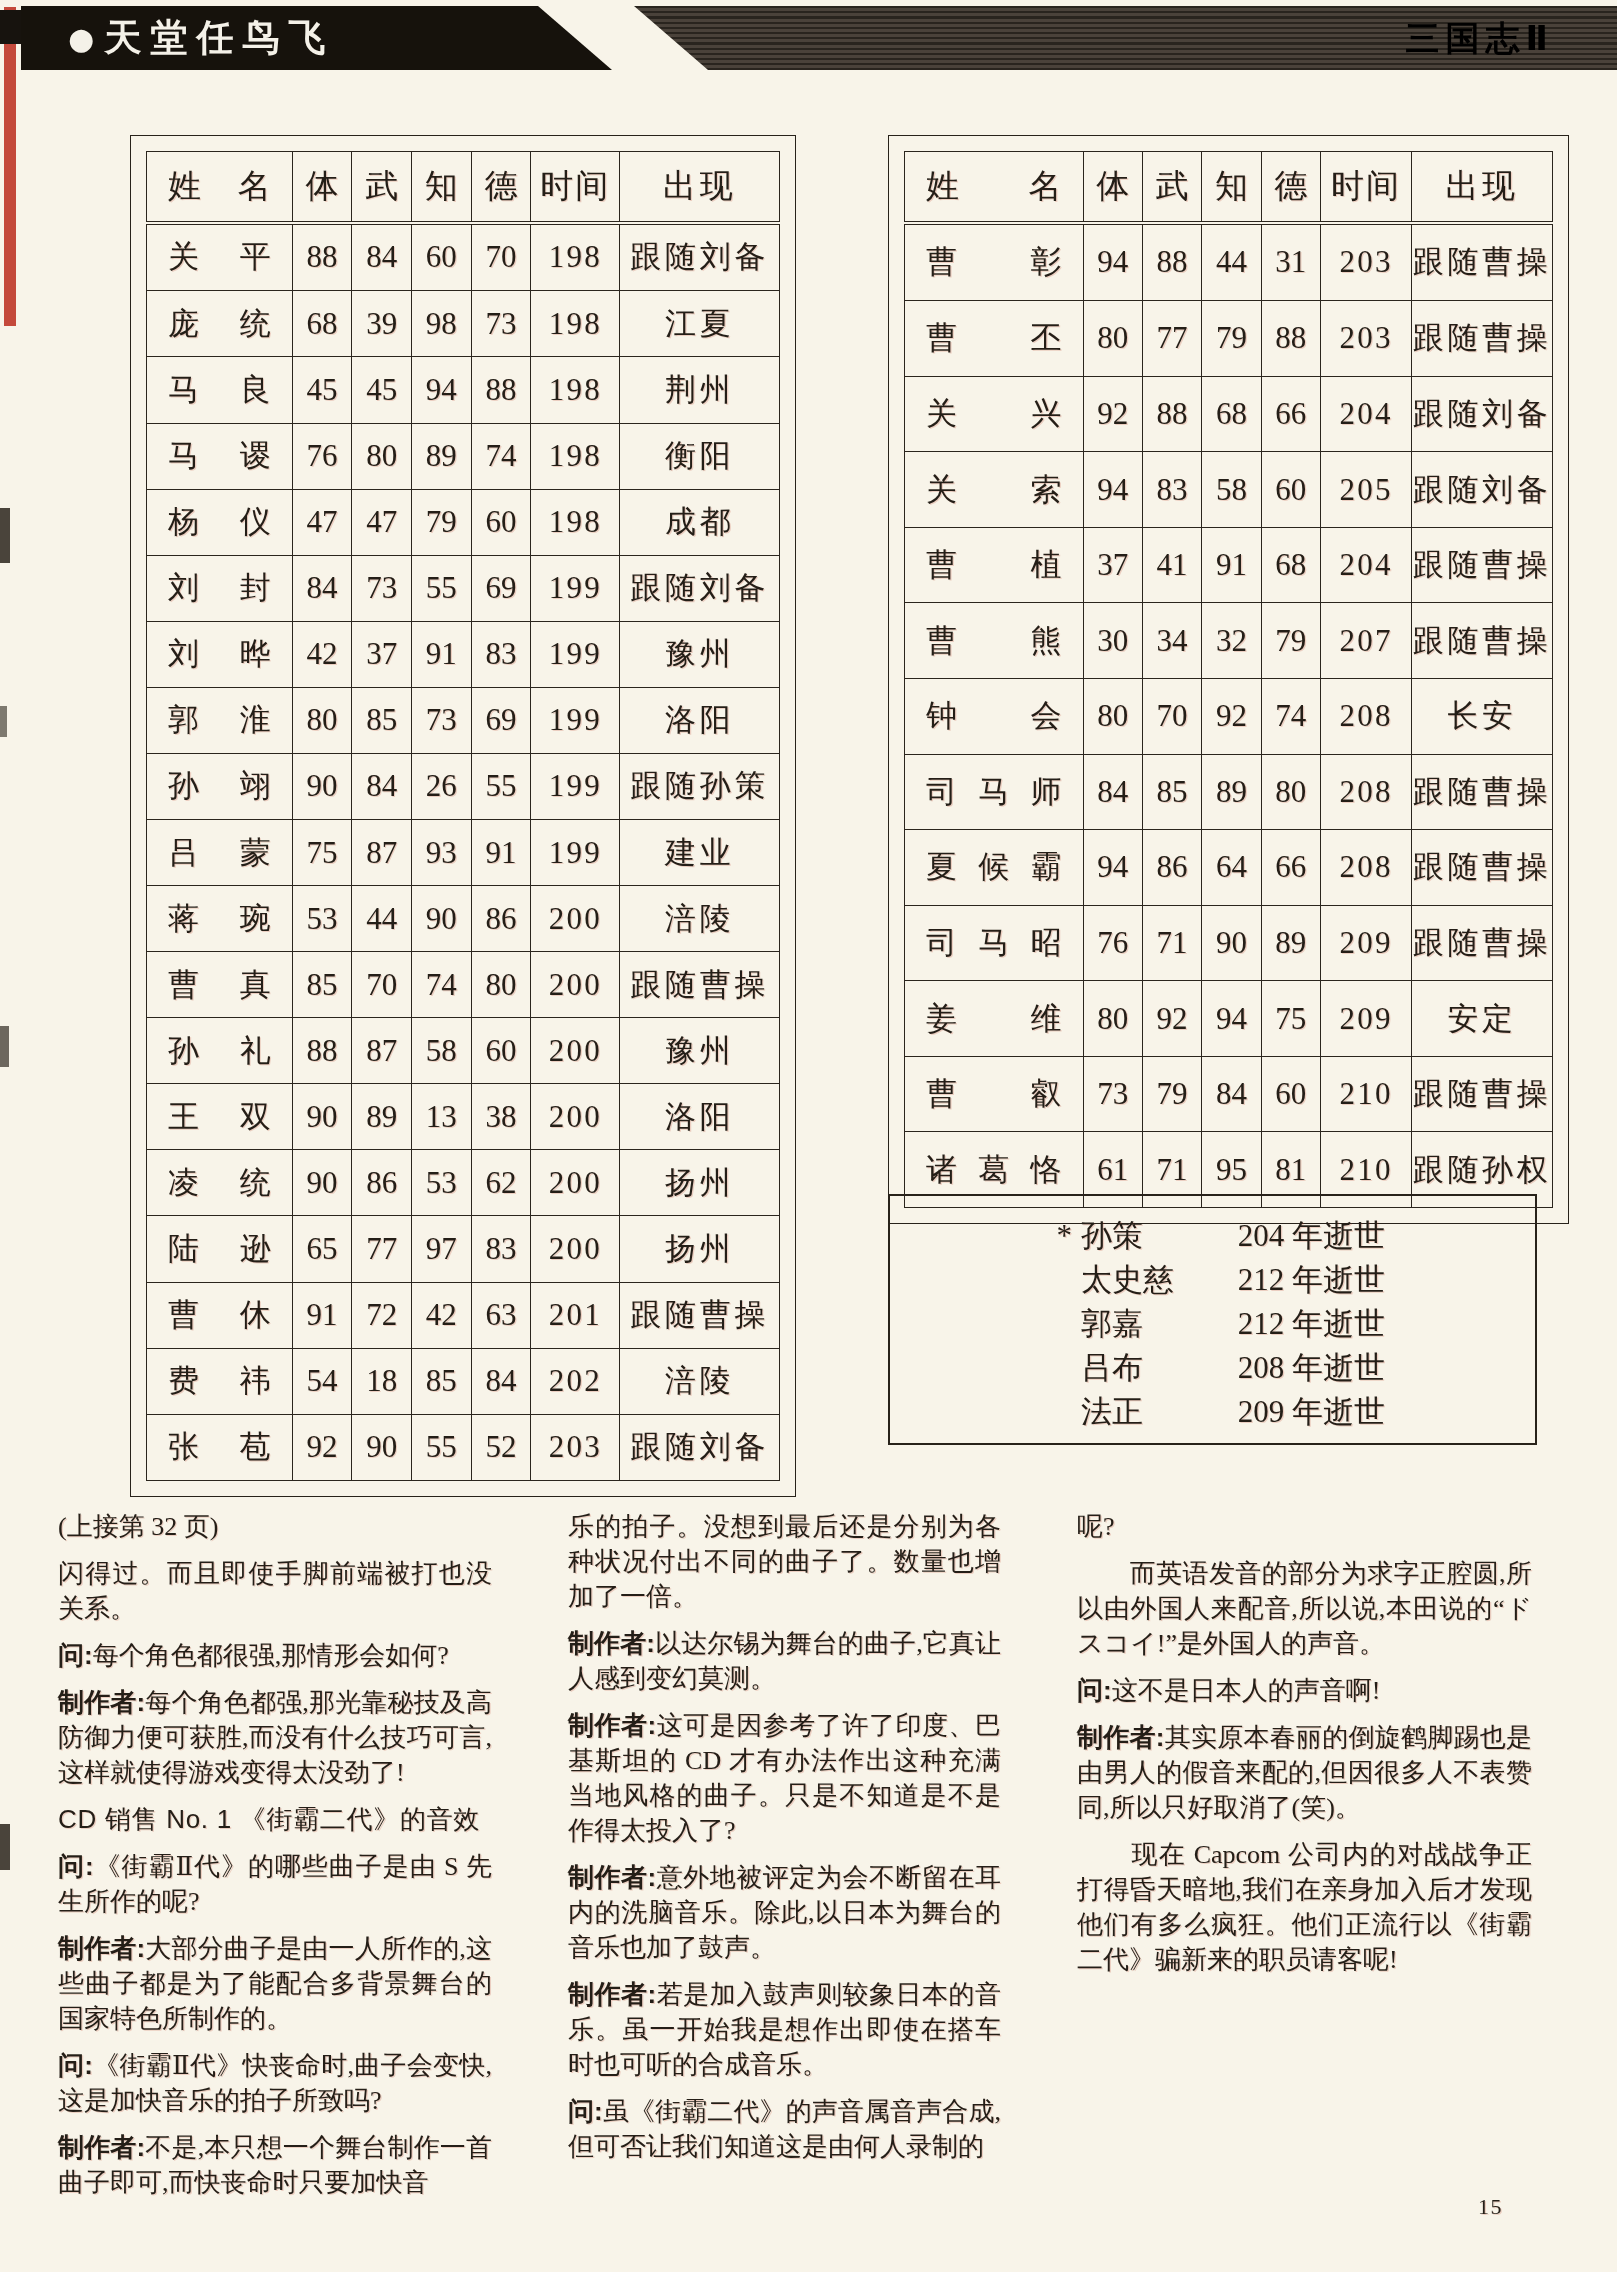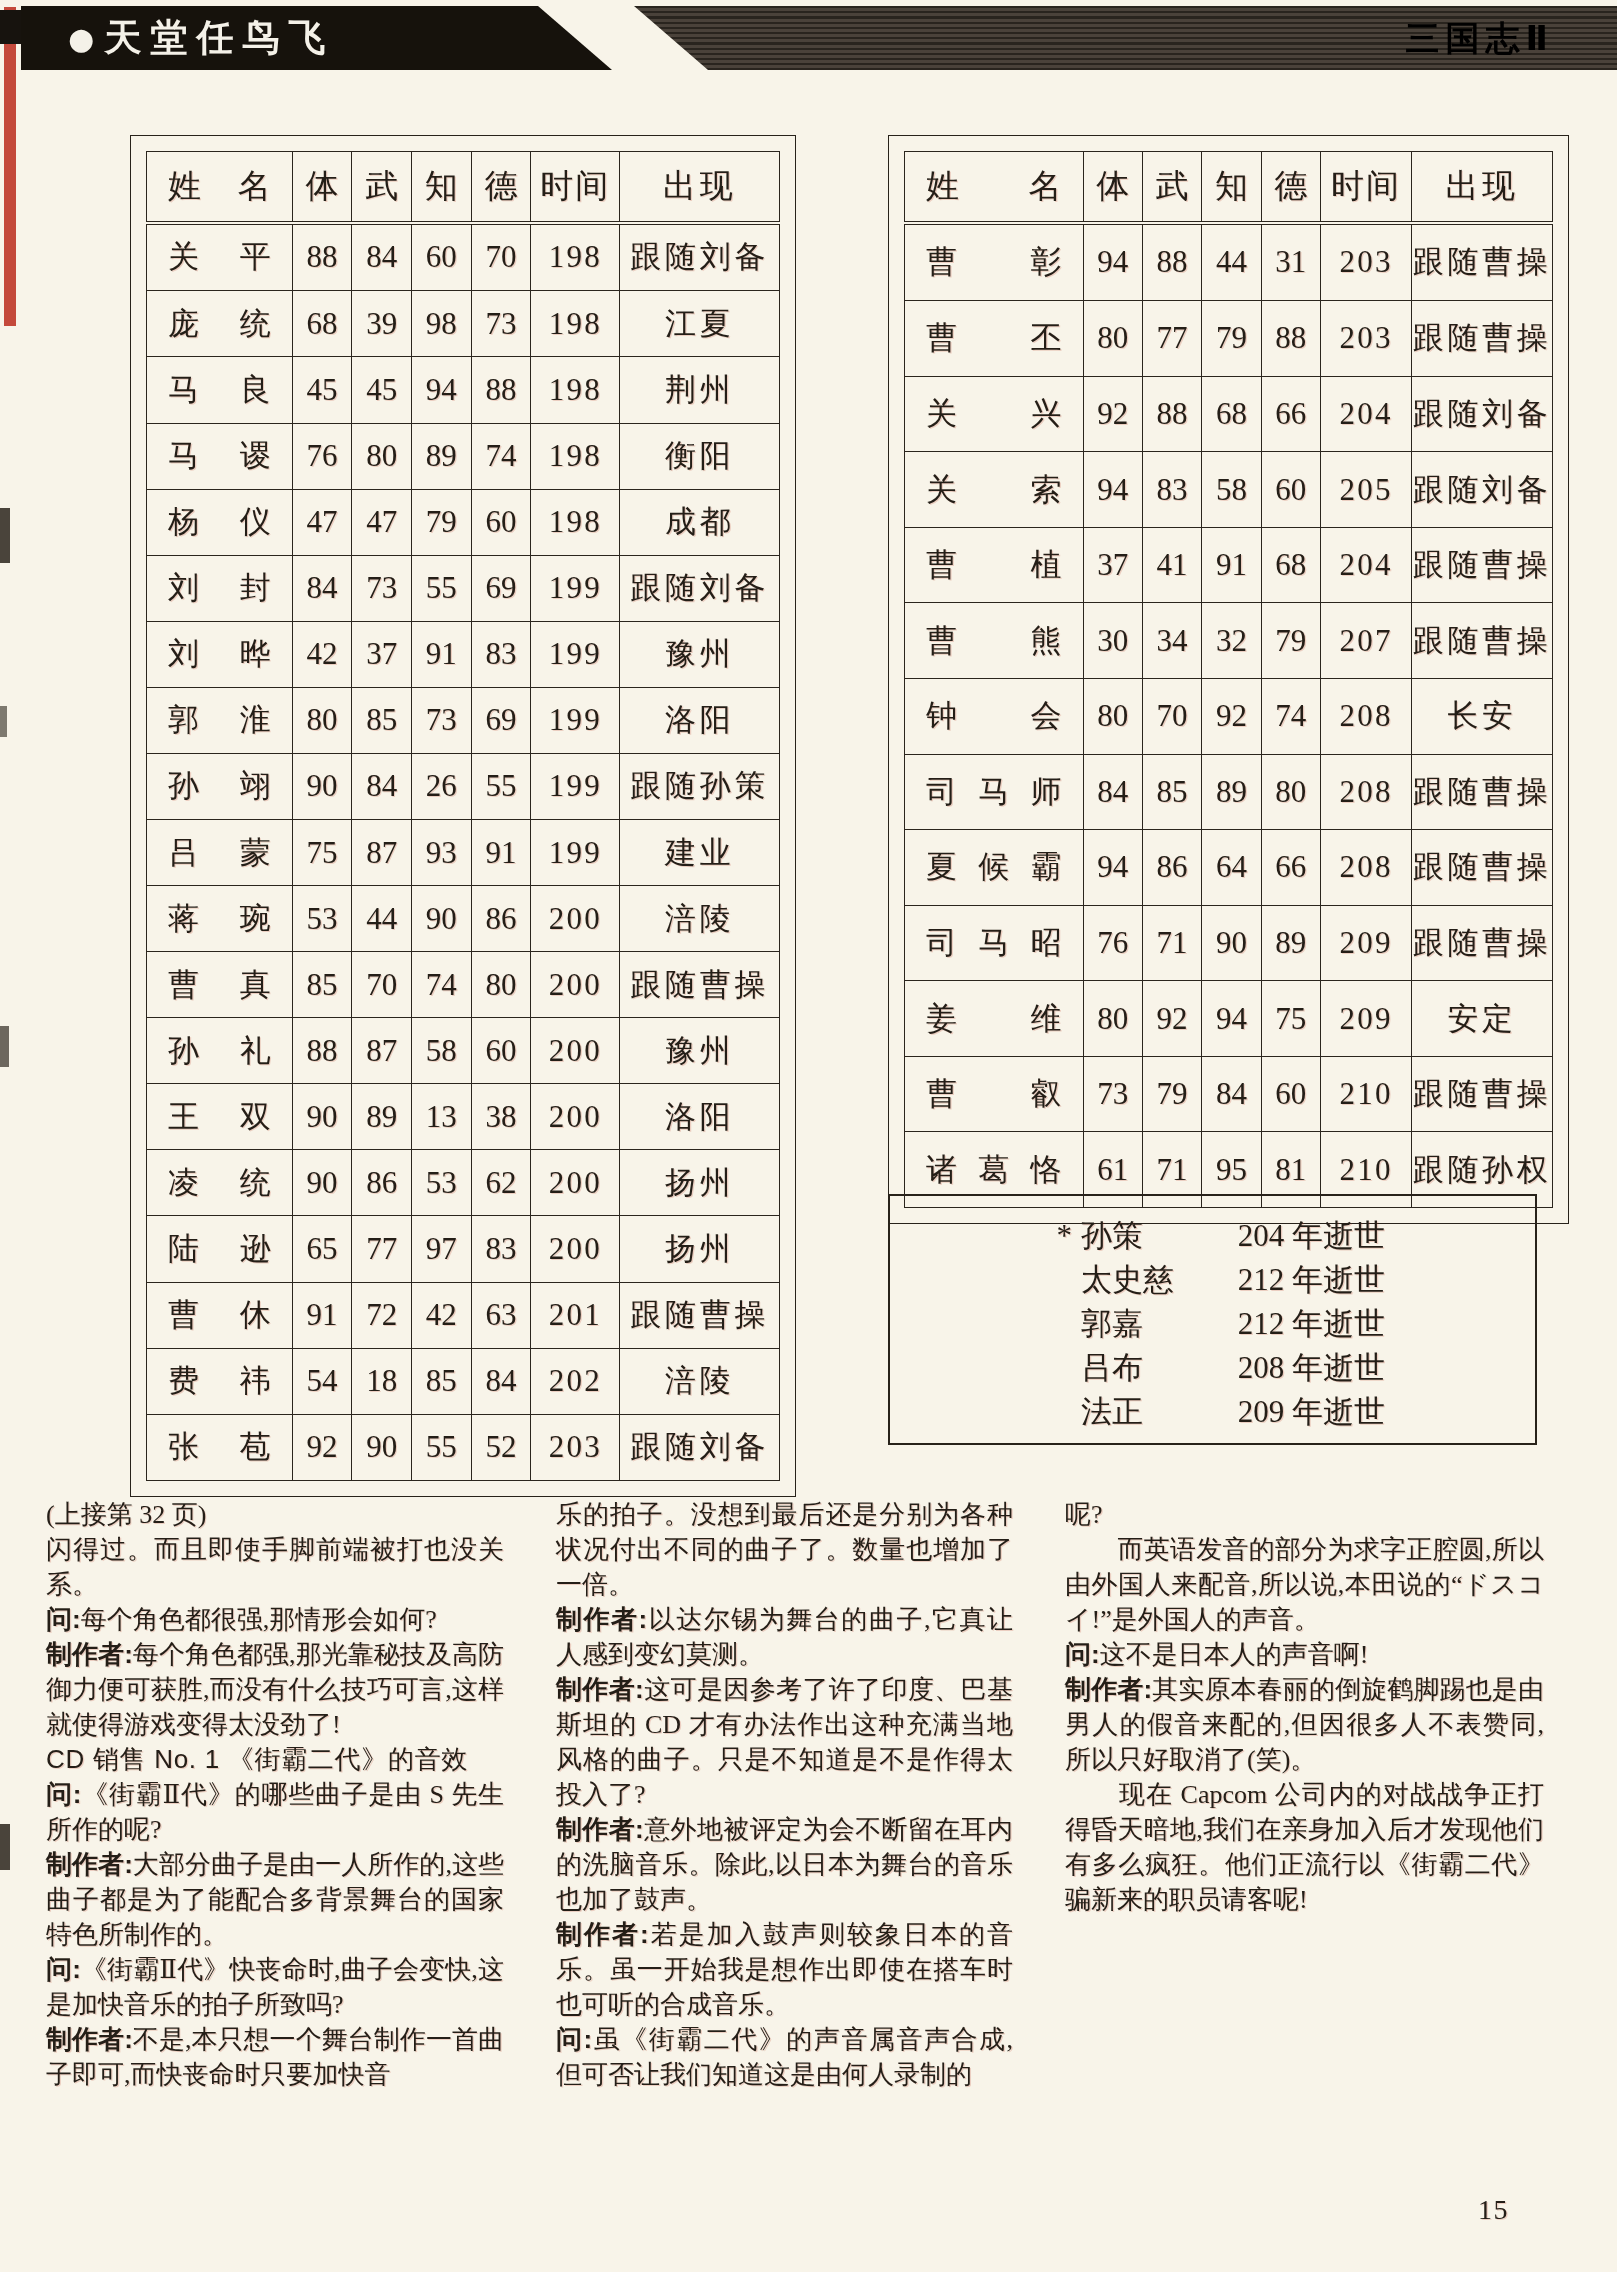--- a/index.html
+++ b/index.html
@@ -70,29 +70,29 @@
   }
   .note-star{text-align:right;padding-right:9px;}
   .note-name{text-align:left;}
   .note-rest{text-align:right;}
   
   .article{
     position:absolute;left:46px;top:1497px;
     display:grid;grid-template-columns:458px 457px 479px;column-gap:52px;
   }
   .para{
-    margin:0;font-size:26px;line-height:35px;
+    margin:12px;font-size:26px;line-height:35px;
     text-align:justify;text-justify:inter-ideograph;
   }
   .q-label{font-family:"Liberation Sans","DejaVu Sans",sans-serif;font-weight:700;}
   .para.heading{
     font-family:"Liberation Sans","DejaVu Sans",sans-serif;font-weight:400;letter-spacing:0.7px;
   }
   
-  .page-number{position:absolute;left:1478px;top:2194px;font-size:28px;letter-spacing:1.5px;}
+  .page-number{position:absolute;left:1478px;top:2194px;font-size:22px;letter-spacing:1.5px;}
   
   .stat-table td,.stat-table th,.note-line,.para,.page-number{
     text-shadow:1.2px 0.9px 0 rgba(193,73,52,0.22);
   }
 </style>
 </head>
 <body>
 
 <div class="page">
 

